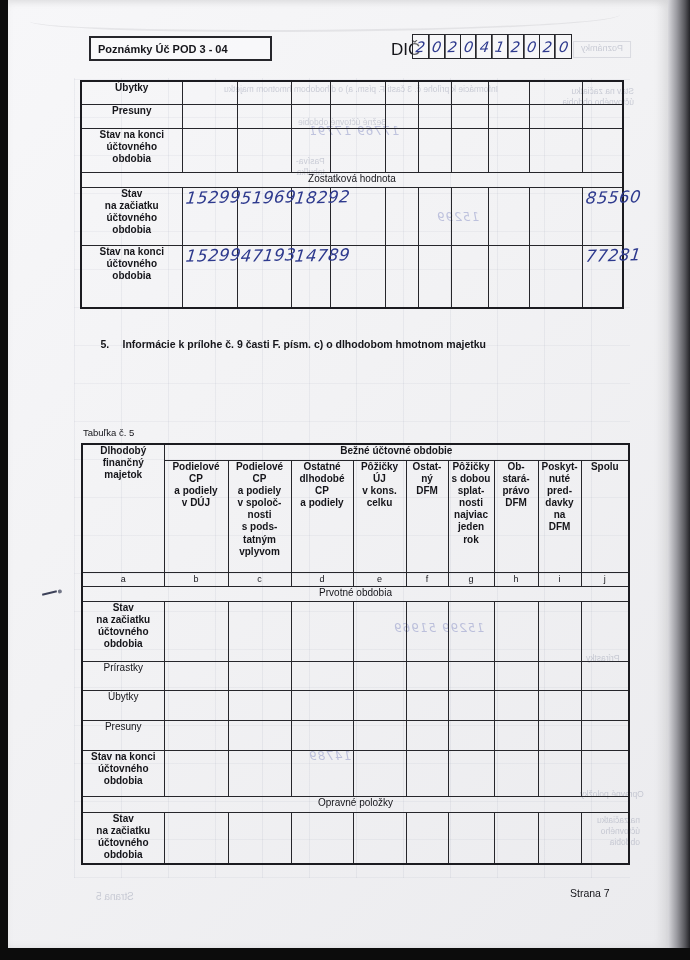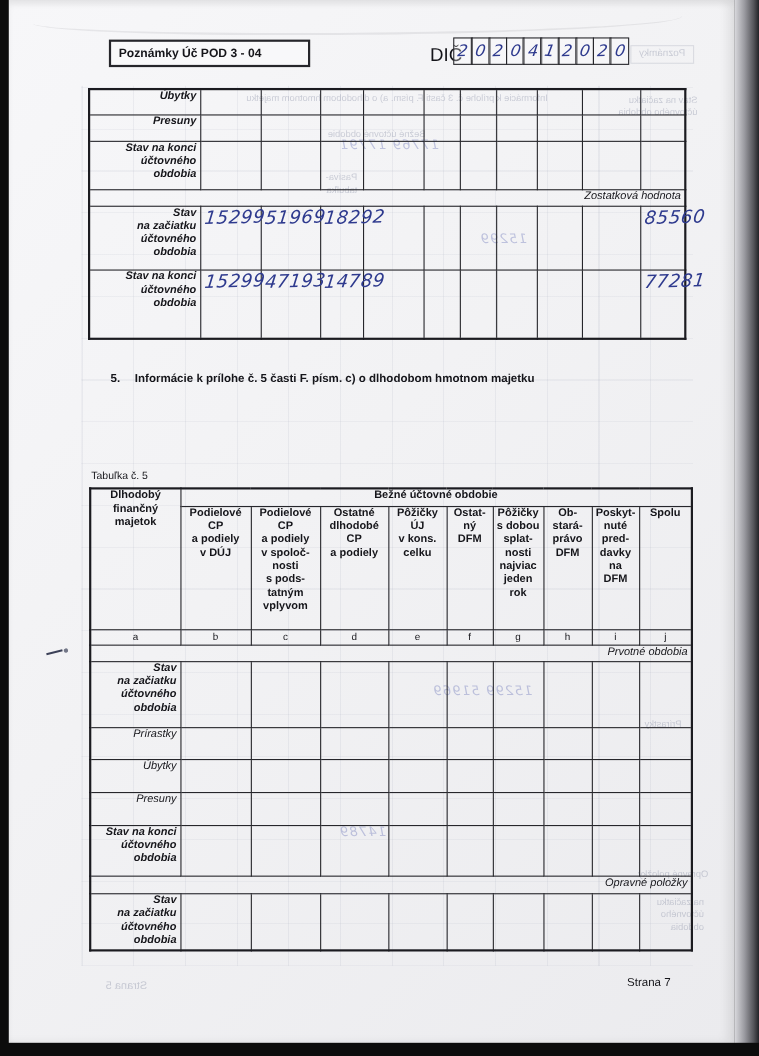--- a/index.html
+++ b/index.html
@@ -9,33 +9,33 @@
         background:linear-gradient(135deg,#f7f7f9 0%,#f2f2f4 45%,#ebebee 100%);
         box-shadow:inset -7px 0 9px rgba(0,0,0,0.07), inset 0 4px 6px rgba(0,0,0,0.05);}
   .edge-right{position:absolute;left:668px;top:0;width:22px;height:948px;
         background:linear-gradient(to right,#d8d8dc,#9a9aa0 40%,#55555a 78%,#232327);}
   .crease{position:absolute;left:22px;top:4px;width:590px;height:26px;
         border-bottom:2px solid rgba(140,140,148,0.16);border-radius:0 0 90% 55%;pointer-events:none;}
   .ghost-grid{position:absolute;left:66px;top:78px;width:556px;height:800px;pointer-events:none;
         background-image:repeating-linear-gradient(90deg,rgba(125,133,158,0.10) 0 1px,transparent 1px 47px),
                          repeating-linear-gradient(0deg,rgba(125,133,158,0.08) 0 1px,transparent 1px 38px);}
   
-  .form-box{position:absolute;left:91px;top:36px;width:172px;height:21px;border:2px solid #26262b;
+  .form-box{position:absolute;left:81px;top:36px;width:172px;height:21px;border:2px solid #26262b;
         display:flex;align-items:center;padding-left:7px;font-size:11px;font-weight:bold;background:rgba(255,255,255,0.35);}
   .dic-label{position:absolute;left:383px;top:40px;font-size:17px;font-weight:normal;}
   .dic-row{position:absolute;left:406px;top:34px;display:flex;}
   .dic-cell{width:15.6px;height:23px;border:1.8px solid #26262b;margin-left:-1.8px;
         display:flex;align-items:center;justify-content:center;background:rgba(255,255,255,0.30);}
   .dic-digit{font-family:"DejaVu Sans",sans-serif;font-style:italic;font-size:14.5px;color:#2e3a8e;
         transform:skewX(-9deg) rotate(-2deg);}
   .dic-cell:nth-child(even) .dic-digit{transform:skewX(-7deg) rotate(3deg);}
   
   .t{position:absolute;border-collapse:collapse;table-layout:fixed;border:2px solid #1b1b20;background:transparent;}
   .t td{border:1.6px solid #26262b;padding:0 3px;vertical-align:top;font-size:10px;line-height:1.22;overflow:visible;}
-  .lbl{white-space:pre-line;text-align:right;font-style:italic;}
+  .lbl{white-space:pre-line;text-align:center;}
   .b{font-weight:bold;}
   .hc{font-weight:bold;text-align:center;vertical-align:middle;white-space:pre-line;font-size:9.5px;line-height:1.2;}
   .letters td{text-align:center;vertical-align:middle;font-size:9px;padding:0;}
   .hwc{vertical-align:bottom;padding:0 0 1px 2px;}
   .hw{font-family:"DejaVu Sans",sans-serif;font-style:italic;font-size:16.5px;color:#2e3a8e;
         display:inline-block;transform:skewX(-8deg) rotate(-1.5deg);letter-spacing:0.5px;white-space:nowrap;}
   
   .sec-heading{position:absolute;font-size:10.5px;font-weight:bold;white-space:pre;}
   .sec-heading .num{display:inline-block;width:22px;}
   .sub-label{position:absolute;font-size:9.5px;}
@@ -200,21 +200,21 @@
             <td></td>
             <td></td>
             <td></td>
             <td></td>
         <td class="hwc"><span class="hw">77281</span></td>
       </tr>
     </tbody>
       </table>
 
     <div class="sec-heading" style="left:75px;top:326px;">
-      <span class="num">5.</span><span>Informácie k prílohe č. 5 časti F. písm. c) o dlhodobom hmotnom majetku</span>
+      <span class="num">5.</span><span>Informácie k prílohe č. 9 časti F. písm. c) o dlhodobom hmotnom majetku</span>
     </div>
     <table class="t" style="left:83px;top:339px;width:531px;">
       <colgroup>
           <col style="width:361px">
           <col style="width:170px">
         </colgroup>
       <tbody>
     </tbody>
       </table>
 

